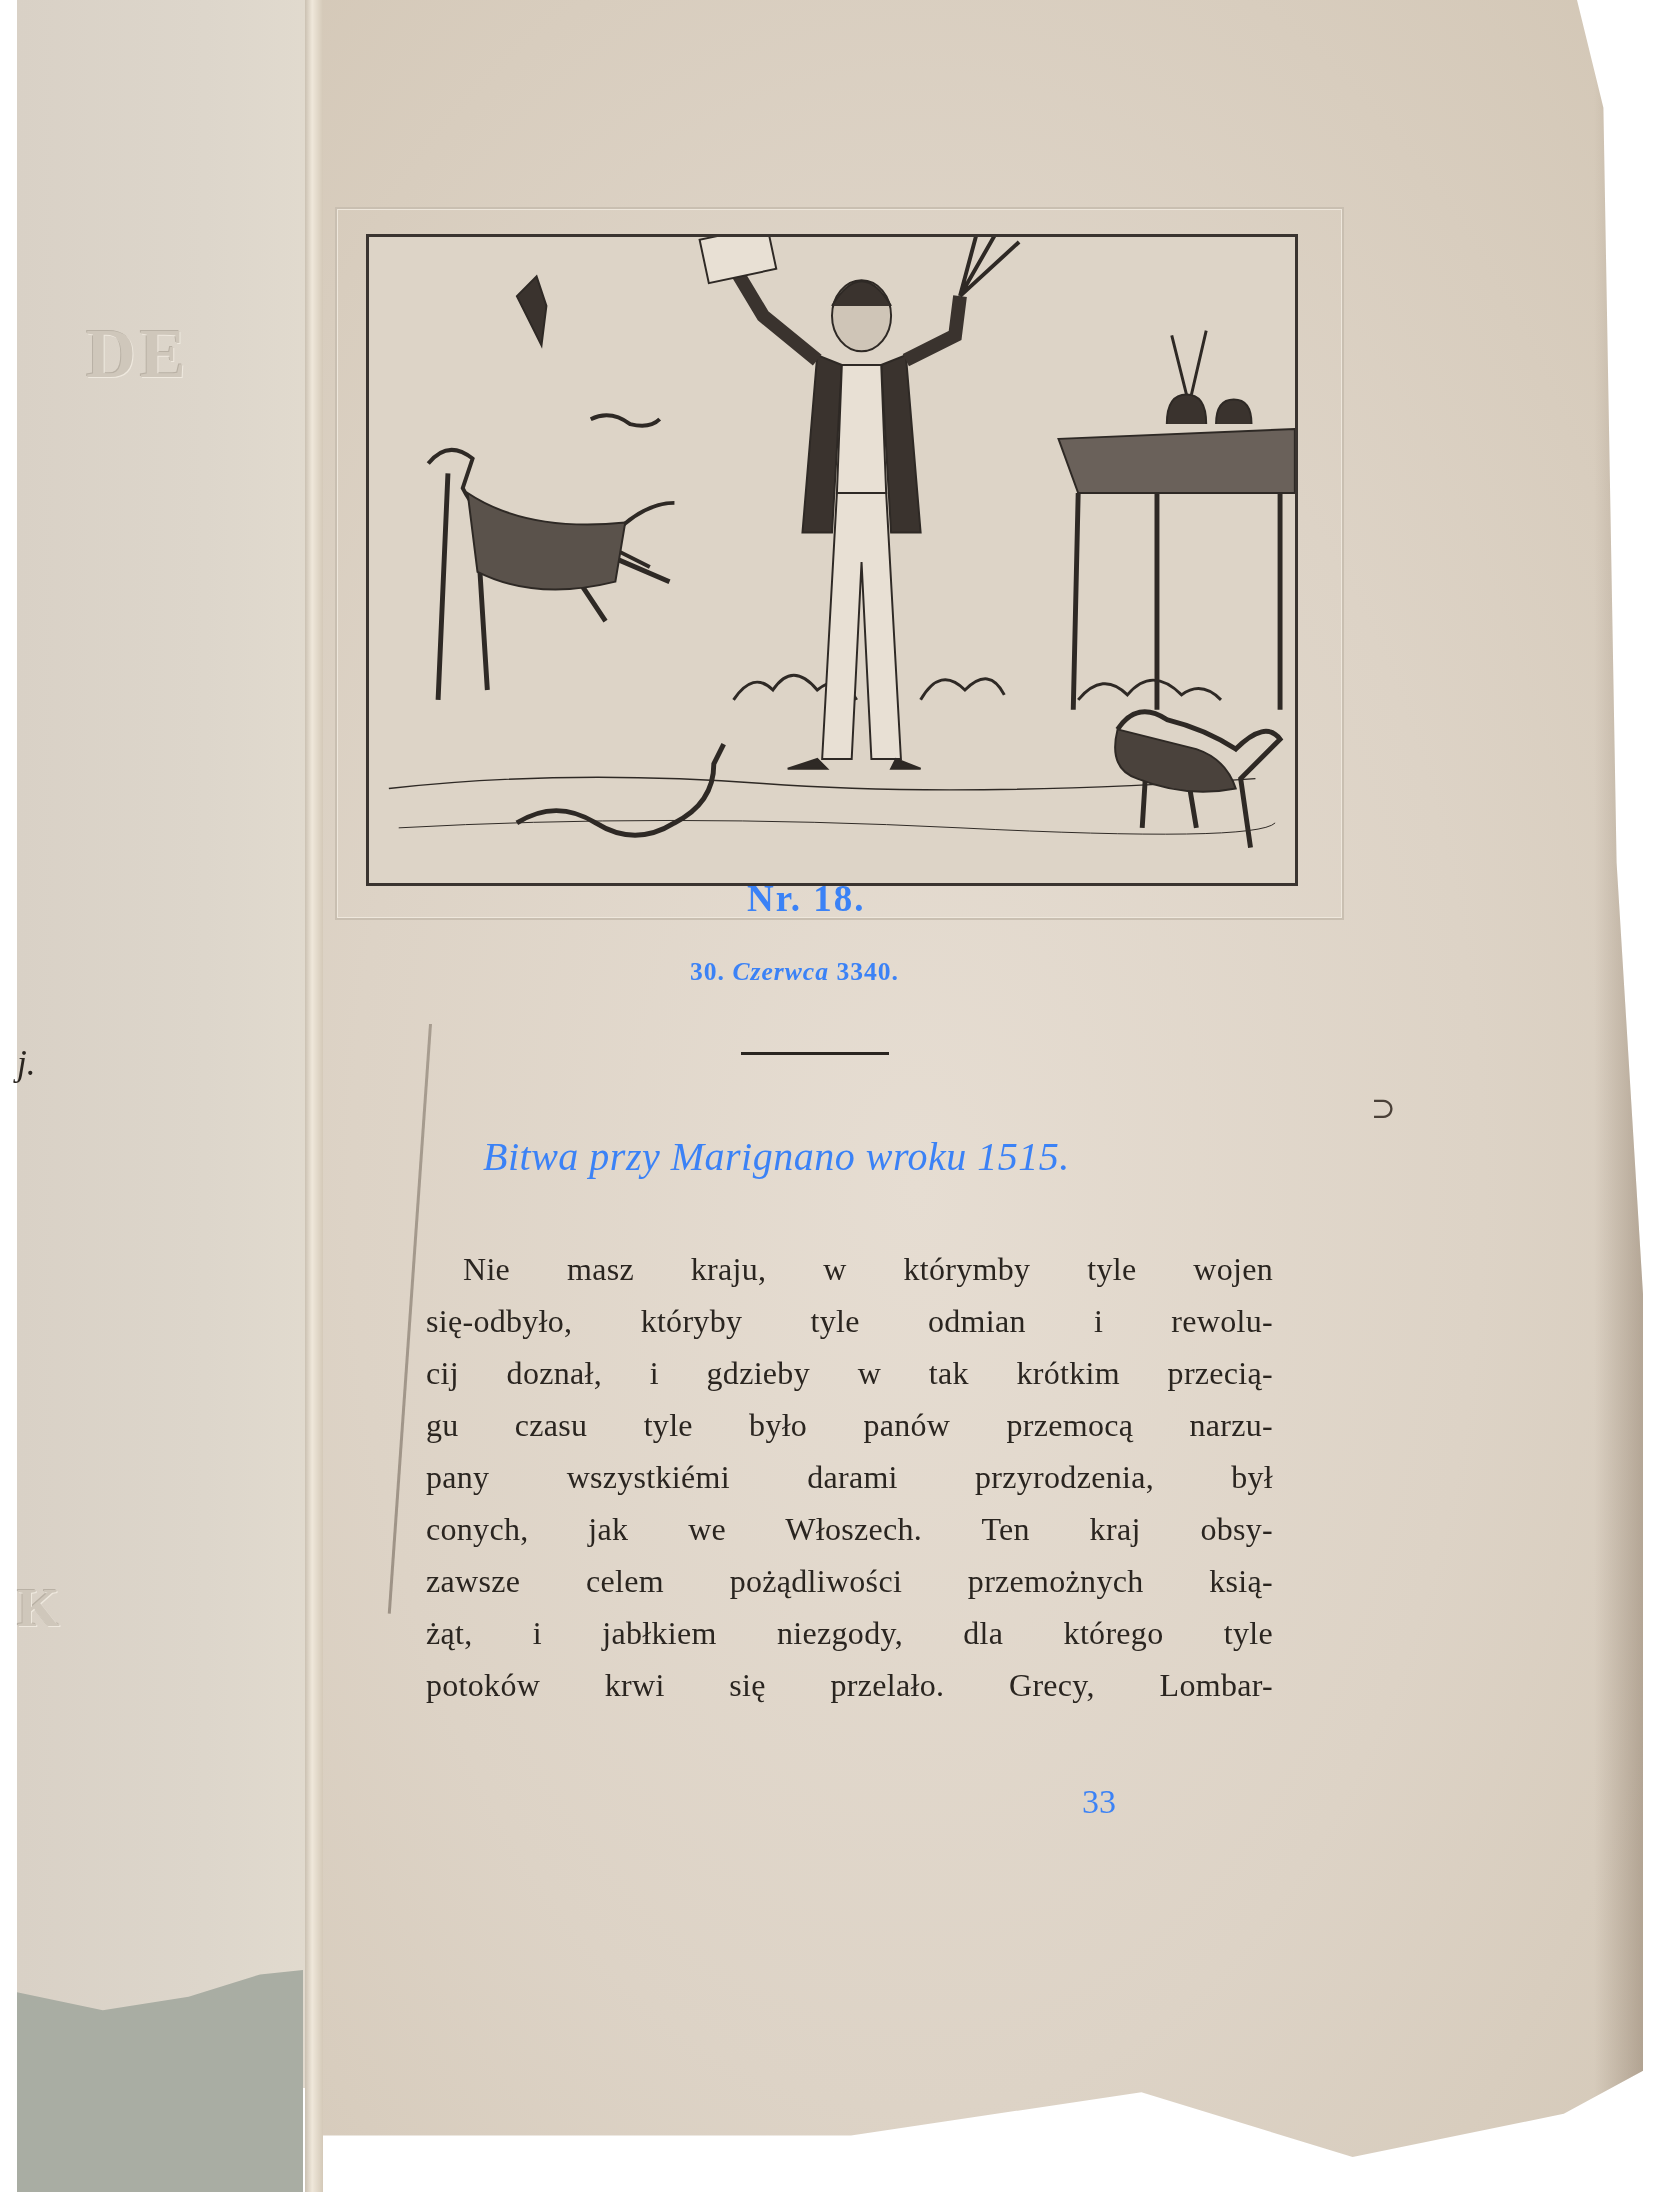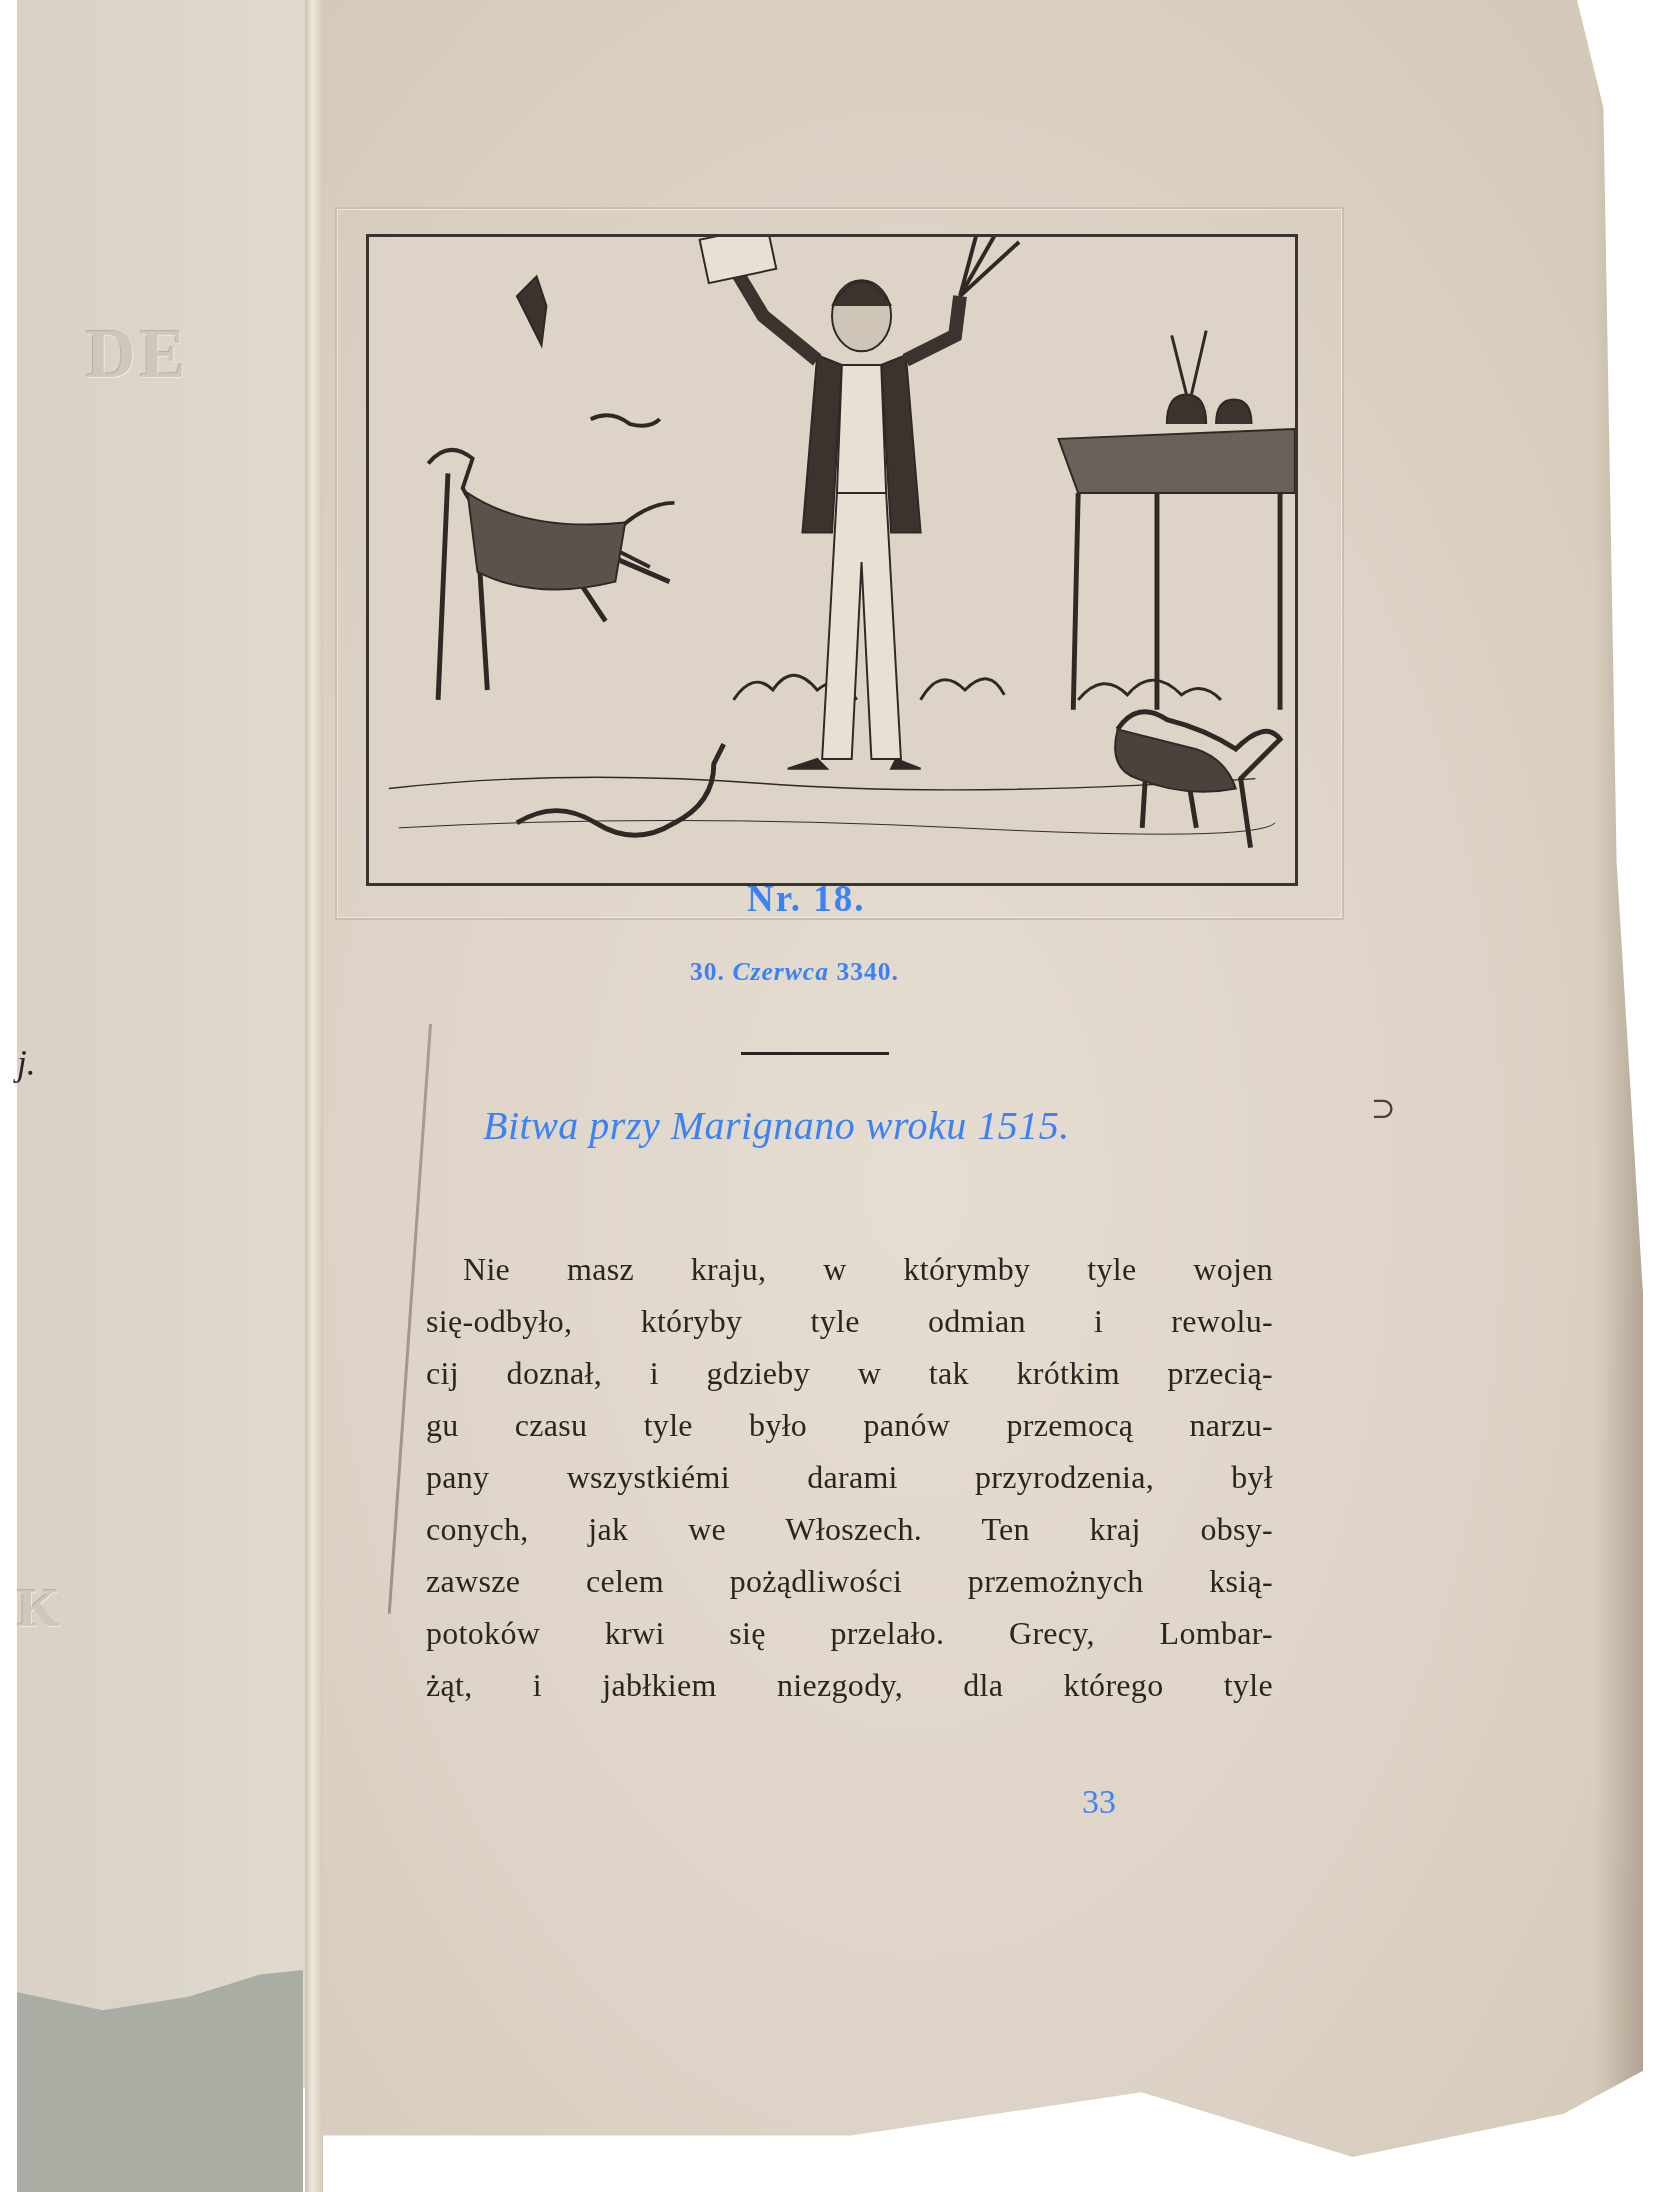--- a/index.html
+++ b/index.html
@@ -45,21 +45,21 @@
   .engraving {
     position:absolute; left:366px; top:234px; width:926px; height:646px;
     border:3px solid #3a3430; background:#ddd4c7;
   }
   .engraving svg { width:100%; height:100%; display:block; }
   .text { color:#3b82f6; position:absolute; }
   .issue-number { left:747px; top:877px; font-size:37px; font-weight:bold; letter-spacing:2px; }
   .issue-date { left:690px; top:957px; font-size:25.6px; font-weight:bold; letter-spacing:1px; }
   .issue-date i { font-style:italic; }
   .rule { position:absolute; left:741px; top:1052px; width:148px; height:3px; background:#2a2520; }
-  .article-title { left:483px; top:1102px; font-size:40px; font-style:italic; letter-spacing:0.5px; }
+  .article-title { left:483px; top:1133px; font-size:40px; font-style:italic; letter-spacing:0.5px; }
   .body-text {
     position:absolute; left:426px; top:1243px; width:847px;
     font-size:32px; line-height:52px; color:#2a2520;
     text-align:justify; letter-spacing:0.3px;
   }
   .body-text .line { display:block; text-align:justify; text-align-last:justify; white-space:nowrap; }
   .body-text .line.indent { padding-left:37px; }
   .page-number { left:1082px; top:1783px; font-size:34px; }
   .crease {
     position:absolute; left:429px; top:1024px; width:3px; height:591px;
@@ -150,20 +150,20 @@
 <div class="crease"></div>
 
 <div class="body-text">
   <span class="line indent">Nie masz kraju, w którymby tyle wojen</span>
   <span class="line">się-odbyło, któryby tyle odmian i rewolu-</span>
   <span class="line">cij doznał, i gdzieby w tak krótkim przecią-</span>
   <span class="line">gu czasu tyle było panów przemocą narzu-</span>
   <span class="line">pany wszystkiémi darami przyrodzenia, był</span>
   <span class="line">conych, jak we Włoszech. Ten kraj obsy-</span>
   <span class="line">zawsze celem pożądliwości przemożnych ksią-</span>
+  <span class="line">żąt, i jabłkiem niezgody, dla którego tyle</span>
   <span class="line">potoków krwi się przelało. Grecy, Lombar-</span>
-  <span class="line">żąt, i jabłkiem niezgody, dla którego tyle</span>
 </div>
 
 <div class="text page-number">33</div>
 
 <div class="margin-mark">⊃</div>
 
 
 </body></html>

